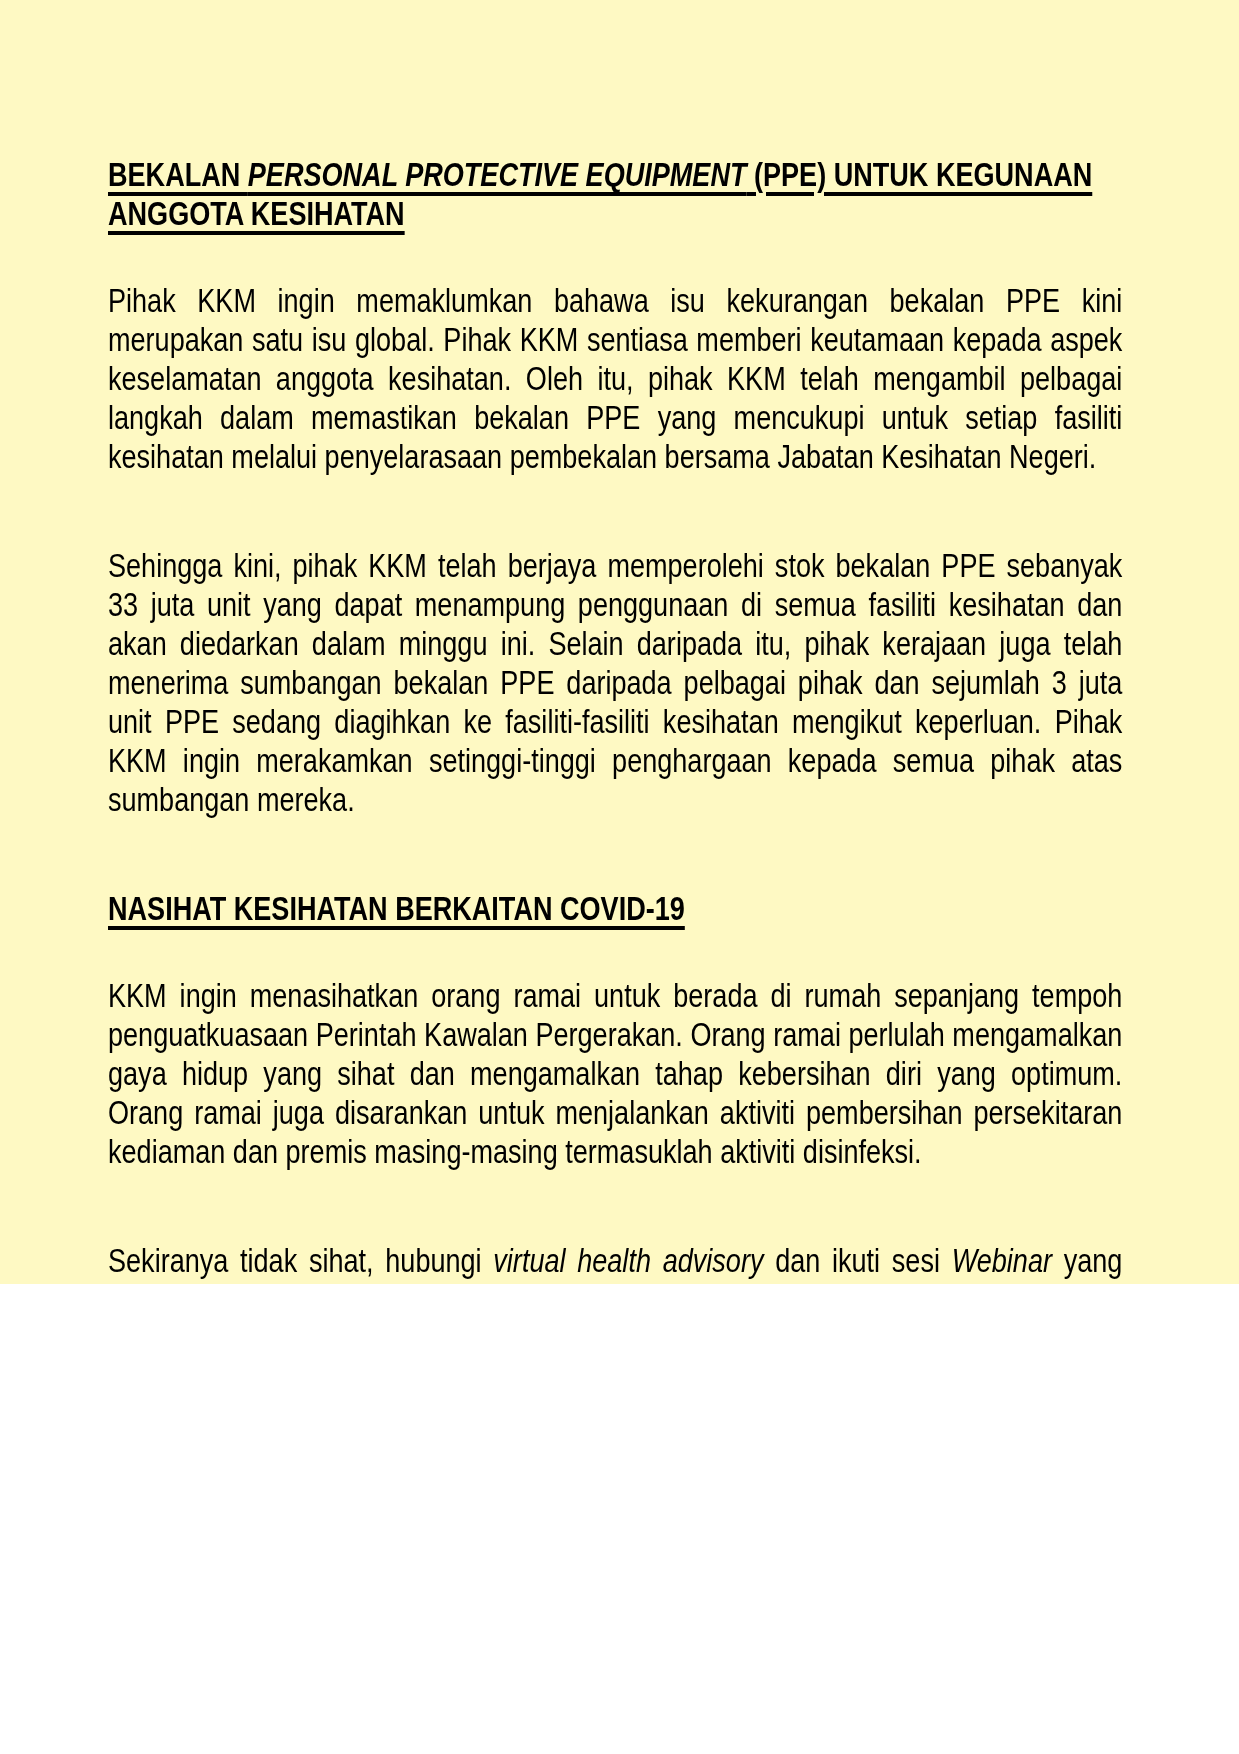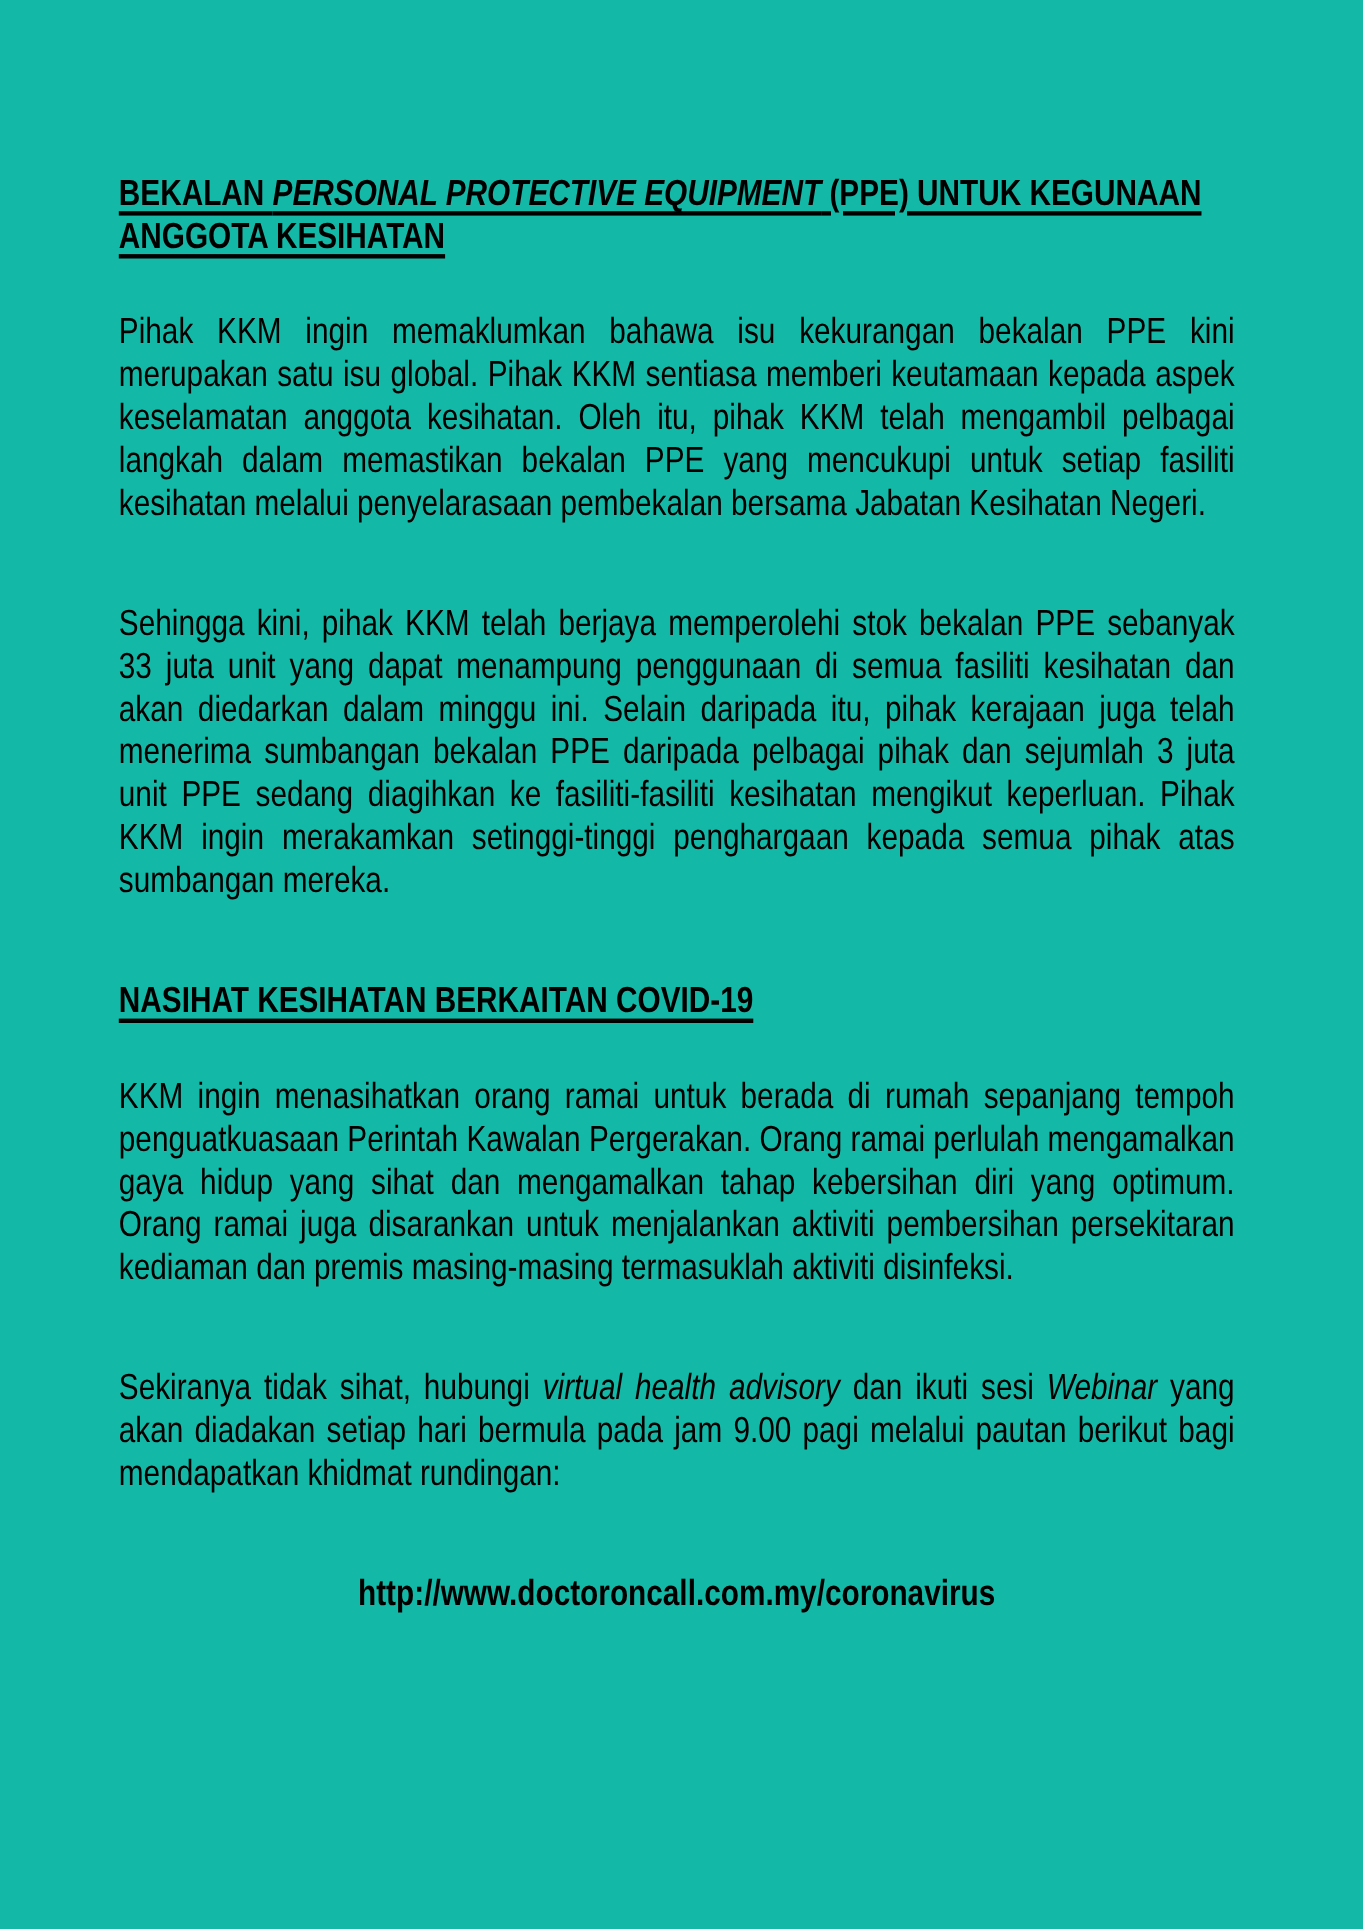--- a/index.html
+++ b/index.html
@@ -9,22 +9,22 @@
   }
   body {
     width: 1239px;
     height: 1754px;
     font-family: "Liberation Sans", "DejaVu Sans", sans-serif;
     color: #000000;
   }
   .page {
     position: relative;
     width: 1239px;
-    height: 1754px;
-    background: #14b8a6;
+    height: 1284px;
+    background: #fef9c3;
     overflow: hidden;
   }
   
   .column {
     position: absolute;
     left: 108px;
     top: 155px;
     width: 1237px;
     transform: scaleX(0.82);
     transform-origin: left top;

